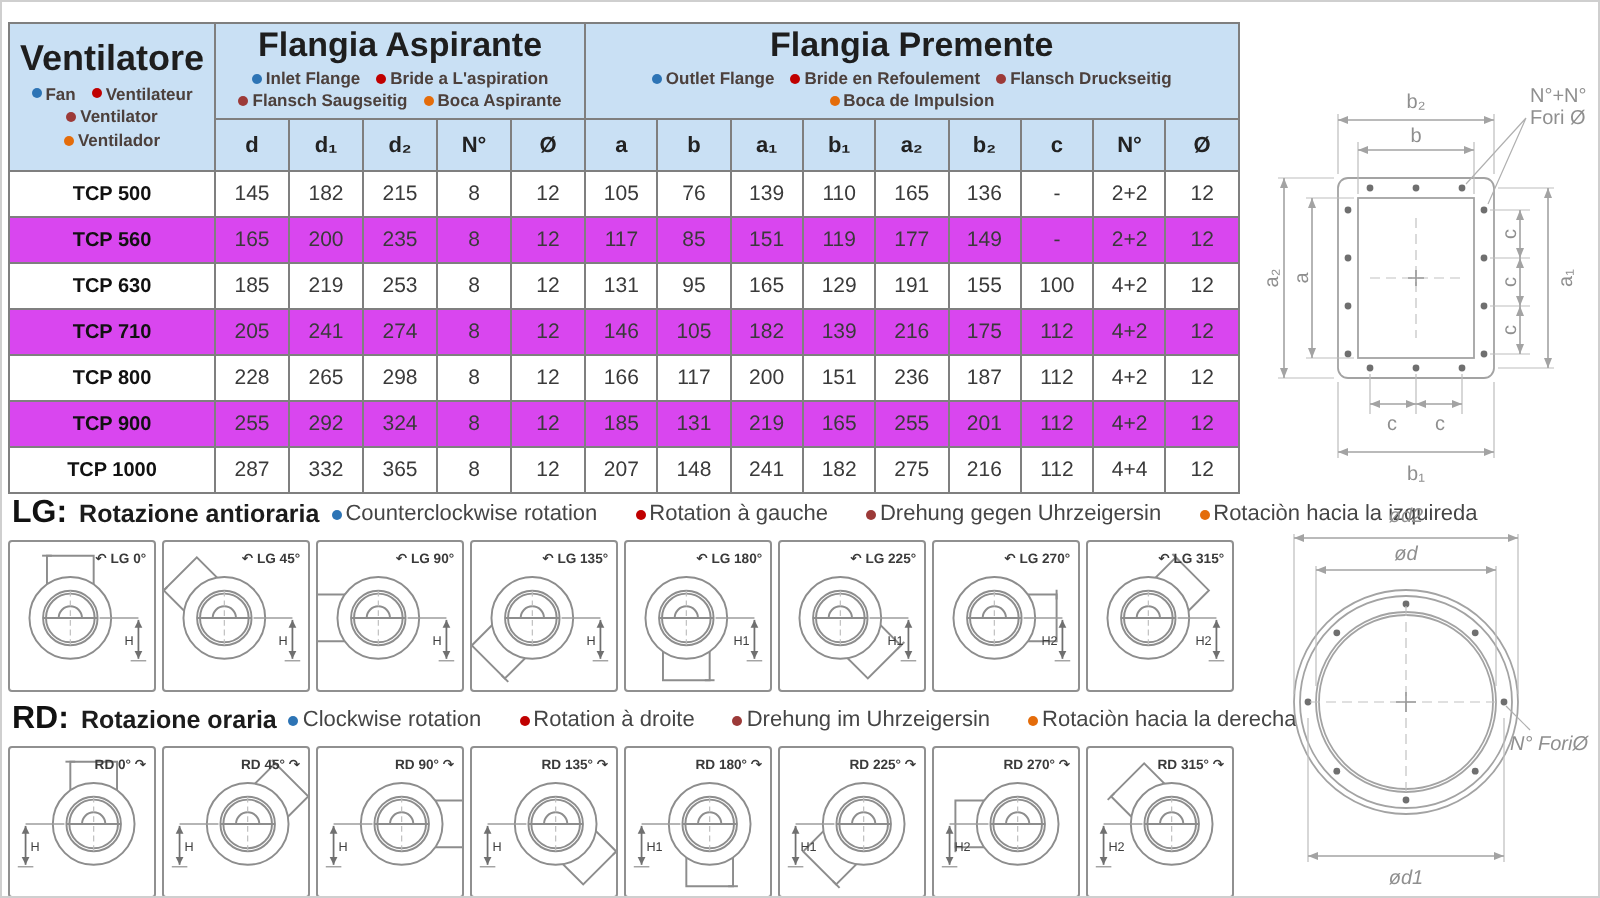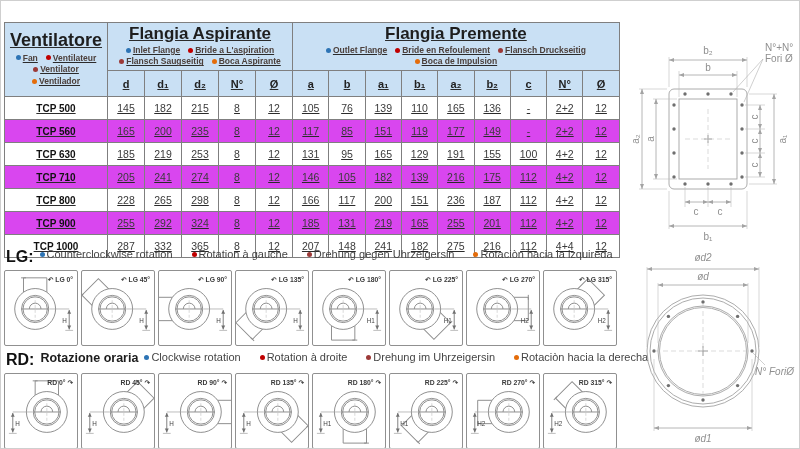--- a/index.html
+++ b/index.html
@@ -5,22 +5,22 @@
   html,body{margin:0;padding:0;background:#e8e8e8;}
   #doc{
     position:relative;width:800px;height:449px;background:#ffffff;
     border:1px solid #cfcfcf;box-sizing:border-box;overflow:hidden;
     font-family:"Liberation Sans","DejaVu Sans",sans-serif;color:#2b2b2b;
   }
   svg{font-family:"Liberation Sans","DejaVu Sans",sans-serif;}
 
   
   #dim-table{
-    position:absolute;left:3px;top:21px;width:615px;
-    border-collapse:collapse;table-layout:fixed;text-decoration:underline;
+    position:absolute;left:3px;top:10px;width:615px;
+    border-collapse:collapse;table-layout:fixed;
   }
   #dim-table th,#dim-table td{
     border:1px solid #7f7f7f;text-align:center;vertical-align:middle;
     padding:0;overflow:hidden;
   }
   .band1 th{background:#c9e0f4;}
   .band2 th{background:#c9e0f4;height:25px;font-size:11px;font-weight:bold;color:#222;}
   .cell-fan{vertical-align:middle;}
   .hdr-title{font-size:17px;font-weight:bold;color:#1e1e1e;line-height:1.05;padding-top:2px;}
   .hdr-title-main{font-size:18px;font-weight:bold;color:#1e1e1e;}
@@ -29,21 +29,21 @@
     column-gap:8px;row-gap:1px;font-size:8.5px;font-weight:bold;color:#4c403c;
     padding:2px 4px 3px;line-height:1.25;
   }
   .bullet-item{white-space:nowrap;display:inline-flex;align-items:center;}
   .dot{width:5px;height:5px;border-radius:50%;display:inline-block;margin-right:2px;flex:0 0 auto;}
   #dim-table tbody td{height:22px;font-size:10.5px;color:#3a3a3a;background:#fff;}
   #dim-table tbody td.model{font-weight:bold;font-size:10px;color:#111;}
   #dim-table tbody tr.alt td{background:#d946ef;}
 
   
-  .rot-head{position:absolute;left:5px;display:flex;align-items:flex-start;gap:6px;white-space:nowrap;}
+  .rot-head{position:absolute;left:5px;display:flex;align-items:center;gap:6px;white-space:nowrap;}
   .rot-code{font-size:16px;font-weight:bold;color:#111;}
   .rot-title{font-size:12.5px;font-weight:bold;color:#1c1c1c;}
   .rot-langs{display:flex;gap:19px;font-size:11px;color:#454545;}
   .rot-langs .dot{width:5px;height:5px;margin-right:2px;}
 
   
   .fan-strip{position:absolute;left:3px;display:flex;gap:3px;}
   .fan-box{
     width:74px;height:76px;border:1px solid #909090;border-radius:2px;
     background:#fff;box-sizing:border-box;
@@ -265,20 +265,21 @@
           <td>216</td>
           <td>112</td>
           <td>4+4</td>
           <td>12</td>
         </tr>
       </tbody>
   </table>
 
   <div class="rot-head" style="top:247px;">
     <span class="rot-code">LG:</span>
+    <span class="rot-title">Rotazione antioraria</span>
     <span class="rot-langs">
         <span class="bullet-item">
           <span class="dot" style="background: rgb(45, 116, 181);"></span>
           <span>Counterclockwise rotation</span>
         </span>
         <span class="bullet-item">
           <span class="dot" style="background: rgb(192, 0, 0);"></span>
           <span>Rotation à gauche</span>
         </span>
         <span class="bullet-item">

